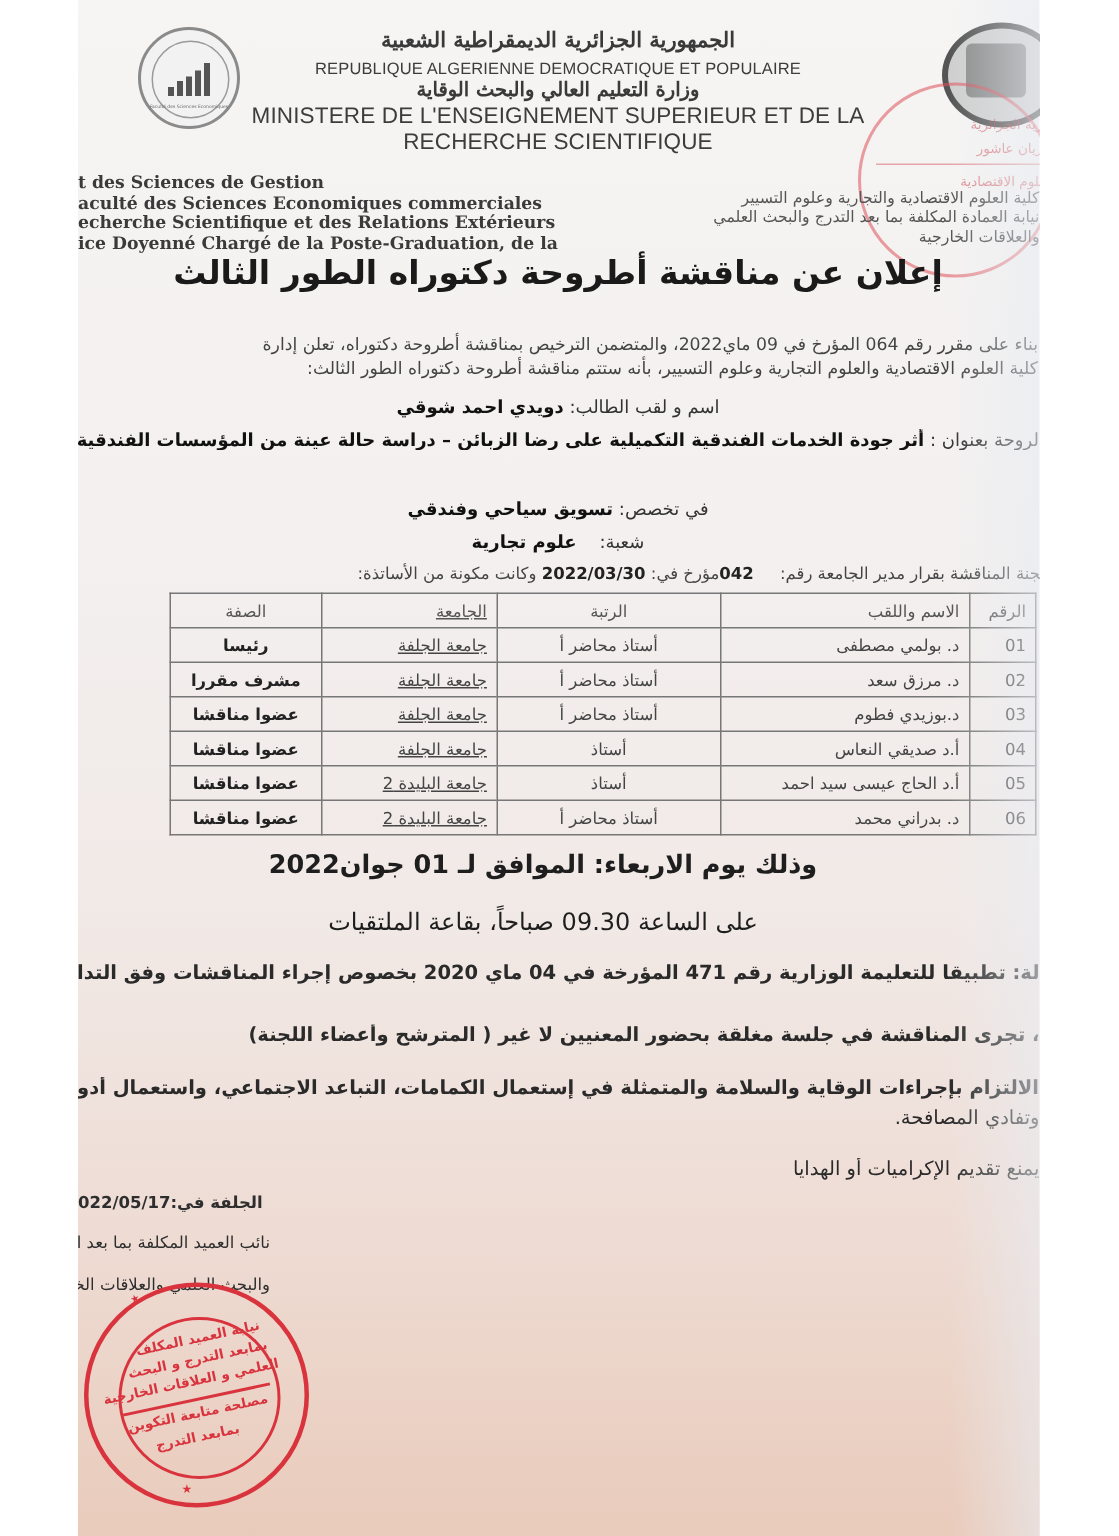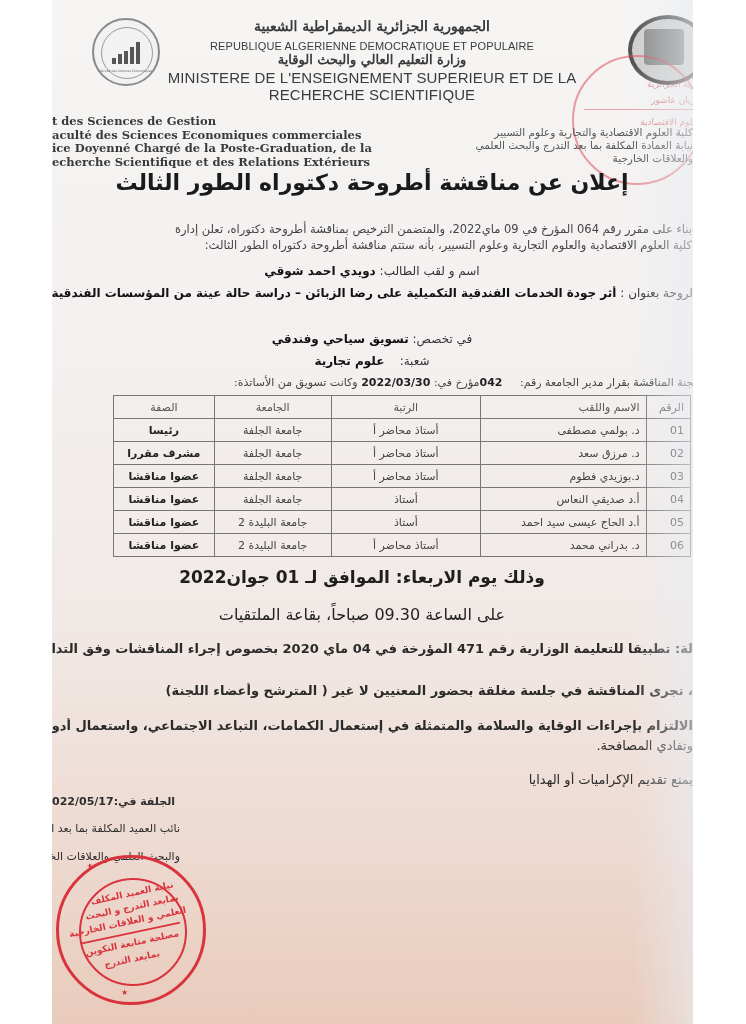--- a/index.html
+++ b/index.html
@@ -58,21 +58,21 @@
     position:absolute; left:61px; top:395px; width:578px;
     border-collapse:collapse; direction:rtl; font-size:11px; color:#444;
   }
   table.committee td, table.committee th {
     border:1px solid #777; height:22px; padding:0 6px; font-weight:normal;
   }
   table.committee th { color:#555; }
   .c-num { width:28px; text-align:right; }
   .c-name { width:140px; text-align:right; }
   .c-rank { width:125px; text-align:center; }
-  .c-univ { width:95px; text-align:center; }
+  .c-univ { width:95px; text-align:right;text-decoration:underline; }
   .c-role { width:80px; text-align:center; font-weight:bold !important; color:#222; }
   th.c-role { font-weight:normal !important; color:#555; }
 
   .big-line { font-size:17px; font-weight:bold; color:#1e1e1e; }
   .note { font-size:13px; font-weight:bold; color:#2a2a2a; }
   .sig { font-size:11px; font-weight:bold; color:#2e2e2e; }
 
   .seal-red-bottom {
     left:55px; top:855px; width:150px; height:150px; border-radius:50%;
     border:3px solid #d9343e; box-sizing:border-box;
@@ -109,22 +109,22 @@
   </div>
 
   <div class="abs ctr rtl hdr-ar" style="left:150px;width:340px;top:18px">الجمهورية الجزائرية الديمقراطية الشعبية</div>
   <div class="abs ctr hdr-fr" style="left:150px;width:340px;top:40px">REPUBLIQUE ALGERIENNE DEMOCRATIQUE ET POPULAIRE</div>
   <div class="abs ctr rtl hdr-ar" style="left:150px;width:340px;top:52px;font-size:13px">وزارة التعليم العالي والبحث الوقاية</div>
   <div class="abs ctr hdr-fr" style="left:110px;width:420px;top:69px;font-size:15px">MINISTERE DE L'ENSEIGNEMENT SUPERIEUR ET DE LA RECHERCHE SCIENTIFIQUE</div>
 
   <div class="abs fr-left" style="left:0;top:115px;white-space:nowrap">
     <div>t des Sciences de Gestion</div>
     <div>aculté des Sciences Economiques  commerciales</div>
+    <div>echerche Scientifique et des Relations Extérieurs</div>
     <div>ice Doyenné Chargé de la Poste-Graduation, de la</div>
-    <div>echerche Scientifique et des Relations Extérieurs</div>
   </div>
 
   <div class="abs rtl ar-right" style="left:395px;width:246px;top:126px;white-space:nowrap;overflow:hidden">
     <div>كلية العلوم الاقتصادية والتجارية وعلوم التسيير</div>
     <div>نيابة العمادة المكلفة بما بعد التدرج والبحث العلمي</div>
     <div>والعلاقات الخارجية</div>
   </div>
 
   <div class="abs ctr rtl title" style="left:60px;width:520px;top:170px">إعلان عن مناقشة أطروحة دكتوراه الطور الثالث</div>
 
@@ -152,21 +152,21 @@
     <span>شعبة:</span>
     &nbsp;&nbsp;
     <b>علوم تجارية</b>
   </div>
 
   <div class="abs rtl" style="left:60px;width:592px;top:376px;font-size:11px;color:#444;white-space:nowrap">
     <span>، لجنة المناقشة بقرار مدير الجامعة رقم:</span>
     &nbsp;&nbsp;&nbsp;
     <b style="color:#222">042</b><span>مؤرخ في:</span>
     <b style="color:#222">2022/03/30</b>
-    <span>وكانت تسويق من الأساتذة:</span>
+    <span>وكانت مكونة من الأساتذة:</span>
   </div>
 
   <table class="committee">
     <thead>
       <tr>
         <th class="c-num">الرقم</th>
         <th class="c-name">الاسم واللقب</th>
         <th class="c-rank">الرتبة</th>
         <th class="c-univ">الجامعة</th>
         <th class="c-role">الصفة</th>

